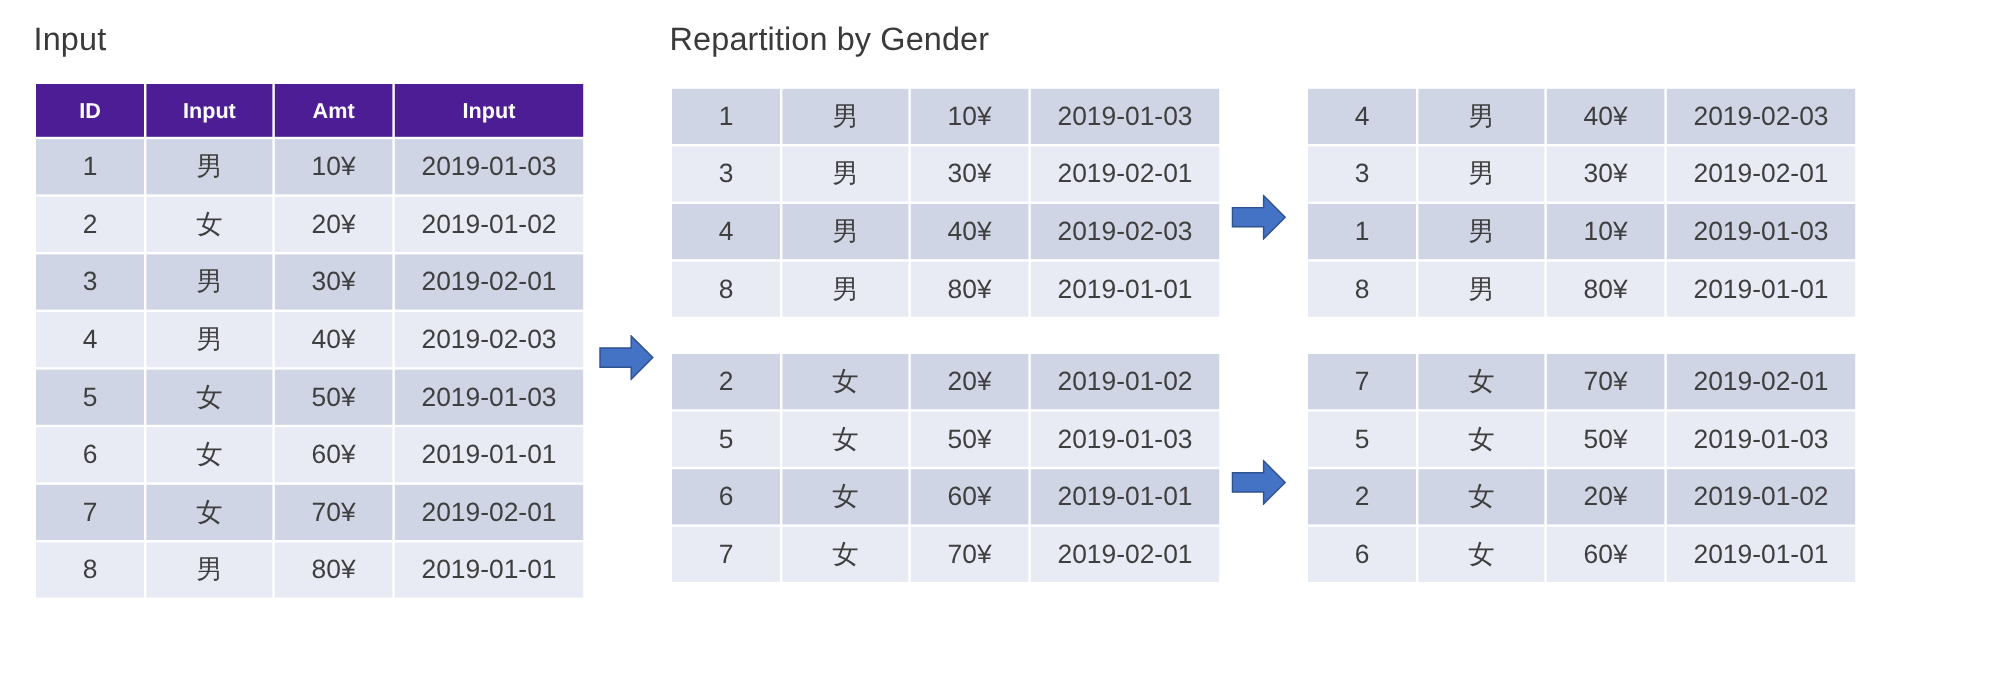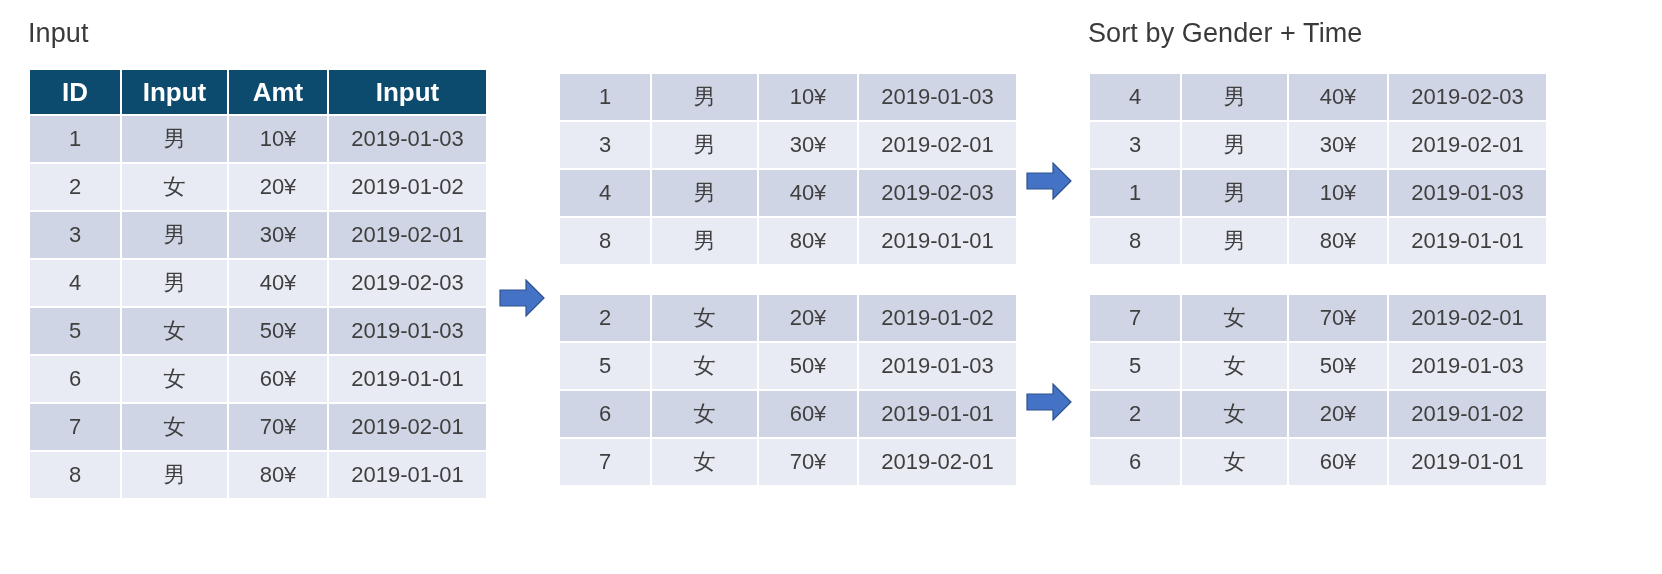--- a/index.html
+++ b/index.html
@@ -33,24 +33,24 @@
     height:46px;
     padding:0;
     text-align:center;
     vertical-align:middle;
     font-size:22px;
     color:#3f3f3f;
     font-weight:400;
     white-space:nowrap;
   }
   .tbl td.hdr{
-    background:#0c4a6e;
+    background:#4c1d95;
     color:#ffffff;
     font-weight:bold;
-    font-size:26px;
+    font-size:18px;
     height:44px;
   }
   .tbl tr.r-dark td{ background:#d0d5e5; }
   .tbl tr.r-light td{ background:#e8ebf3; }
 
   
   .tbl.input{ left:28px; top:68px; width:452px; }
   .tbl.input col.c-id{ width:90px; }
   .tbl.input col.c-gender{ width:105px; }
   .tbl.input col.c-amt{ width:98px; }
@@ -150,20 +150,21 @@
       </tr>
     </tbody>
   </table>
 
   <div class="arrow a1">
     <svg viewBox="0 0 46 38" xmlns="http://www.w3.org/2000/svg">
       <polygon points="1,11 27,11 27,1 45,19 27,37 27,27 1,27" fill="#4472c4" stroke="#2f528f" stroke-width="1.2" stroke-linejoin="miter"></polygon>
     </svg>
   </div>
 
+  <div class="panel-title" style="left:558px;top:18px;width:452px;">Repartition by Gender</div>
 
   <table class="tbl grp mid-a">
     <colgroup>
       <col class="c-id">
         <col class="c-gender">
         <col class="c-amt">
         <col class="c-time">
     </colgroup>
     <tbody>
       <tr class="r-dark">
@@ -232,21 +233,20 @@
     <svg viewBox="0 0 46 38" xmlns="http://www.w3.org/2000/svg">
       <polygon points="1,11 27,11 27,1 45,19 27,37 27,27 1,27" fill="#4472c4" stroke="#2f528f" stroke-width="1.2" stroke-linejoin="miter"></polygon>
     </svg>
   </div>
   <div class="arrow a3">
     <svg viewBox="0 0 46 38" xmlns="http://www.w3.org/2000/svg">
       <polygon points="1,11 27,11 27,1 45,19 27,37 27,27 1,27" fill="#4472c4" stroke="#2f528f" stroke-width="1.2" stroke-linejoin="miter"></polygon>
     </svg>
   </div>
 
-  <div class="panel-title" style="left:1088px;top:18px;width:452px;">Sort by Gender + Time</div>
 
   <table class="tbl grp right-a">
     <colgroup>
       <col class="c-id">
         <col class="c-gender">
         <col class="c-amt">
         <col class="c-time">
     </colgroup>
     <tbody>
       <tr class="r-dark">

